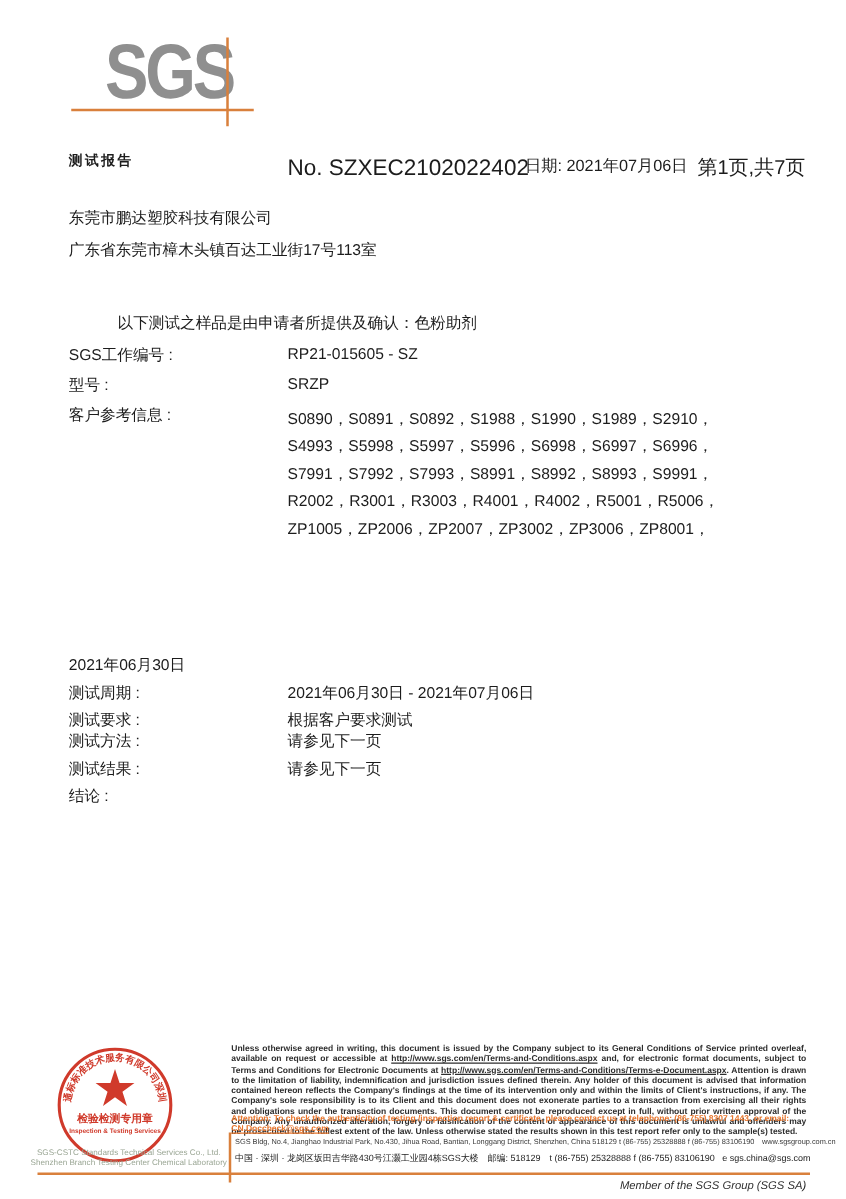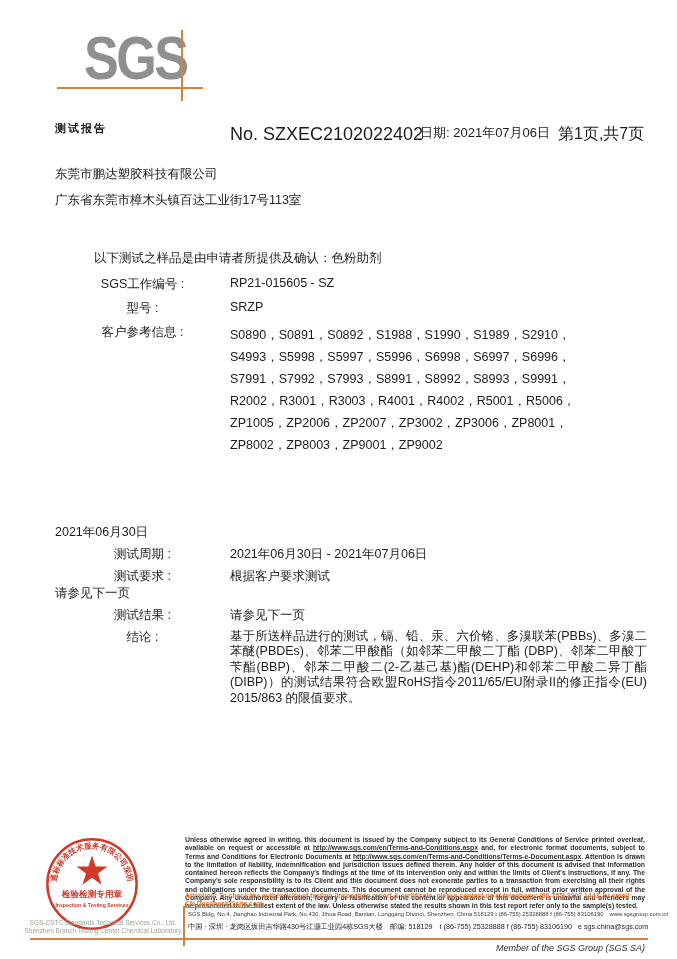--- a/index.html
+++ b/index.html
@@ -17,21 +17,21 @@
   .report-no{left:175px;top:3px !important;font-size:18px;}
   .report-date{left:365px;top:3px !important;font-size:13px;}
   .report-page{left:503px;top:3px !important;font-size:16px;}
   
   .applicant{position:absolute;left:55px;top:161px;font-size:12.5px;line-height:26px;}
   
   .statement{position:absolute;left:55px;top:250px;font-size:12.5px;margin-left:39px;}
   
   .fields{position:absolute;left:55px;top:276px;right:30px;font-size:12.5px;}
   .fr{position:absolute;left:0;right:0;display:flex;}
-  .fr .lab{width:175px;flex:none;text-align:center;}
+  .fr .lab{width:175px;flex:none;}
   .fr .val{flex:1;}
   .codes-line{height:22px;line-height:22px;white-space:nowrap;}
   .conclusion .val{line-height:15.4px;text-align:justify;}
   
   .stamp{position:absolute;left:44px;top:836px;}
   .stamp-co{position:absolute;left:24px;top:919px;width:158px;font-size:6.5px;line-height:8px;
             color:#9aa694;text-align:center;}
   .disclaimer{position:absolute;left:185px;top:836px;width:460px;font-size:6.8px;line-height:8.3px;
               font-weight:bold;color:#2e2e2e;text-align:justify;}
   .disclaimer a,.attention a{color:inherit;text-decoration:underline;}
@@ -77,44 +77,43 @@
       <div class="val">SRZP</div>
     </div>
     <div class="fr" style="top:48px">
       <div class="lab">客户参考信息 :</div>
       <div class="val">
         <div class="codes-line">S0890，S0891，S0892，S1988，S1990，S1989，S2910，</div>
         <div class="codes-line">S4993，S5998，S5997，S5996，S6998，S6997，S6996，</div>
         <div class="codes-line">S7991，S7992，S7993，S8991，S8992，S8993，S9991，</div>
         <div class="codes-line">R2002，R3001，R3003，R4001，R4002，R5001，R5006，</div>
         <div class="codes-line">ZP1005，ZP2006，ZP2007，ZP3002，ZP3006，ZP8001，</div>
-        <div class="codes-line">ZP8002，ZP8003，ZP9001，ZP9002</div>
       </div>
     </div>
     <div class="fr" style="top:248px">
       <div class="val">2021年06月30日</div>
     </div>
     <div class="fr" style="top:270px">
       <div class="lab">测试周期 :</div>
       <div class="val">2021年06月30日 - 2021年07月06日</div>
     </div>
     <div class="fr" style="top:292px">
       <div class="lab">测试要求 :</div>
       <div class="val">根据客户要求测试</div>
     </div>
     <div class="fr" style="top:309px">
+      <div class="lab">测试方法 :</div>
       <div class="val">请参见下一页</div>
     </div>
     <div class="fr" style="top:331px">
       <div class="lab">测试结果 :</div>
       <div class="val">请参见下一页</div>
     </div>
     <div class="fr conclusion" style="top:353px">
       <div class="lab">结论 :</div>
-      <div class="val">基于所送样品进行的测试，镉、铅、汞、六价铬、多溴联苯(PBBs)、多溴二苯醚(PBDEs)、邻苯二甲酸酯（如邻苯二甲酸二丁酯 (DBP)、邻苯二甲酸丁苄酯(BBP)、邻苯二甲酸二(2-乙基己基)酯(DEHP)和邻苯二甲酸二异丁酯(DIBP)）的测试结果符合欧盟RoHS指令2011/65/EU附录II的修正指令(EU) 2015/863 的限值要求。</div>
     </div>
   </div>
 
   <svg class="stamp" width="96" height="96" viewBox="0 0 100 100">
     <circle cx="50" cy="50" r="46.5" fill="none" stroke="#d03a2b" stroke-width="2.6"></circle>
     <defs>
       <path id="ringPath" d="M 13,50 a 37,37 0 1 1 74,0"></path>
     </defs>
     <text font-size="8" fill="#d03a2b" font-weight="bold">
       <textPath href="#ringPath" startOffset="2">通标标准技术服务有限公司深圳分公司</textPath>

